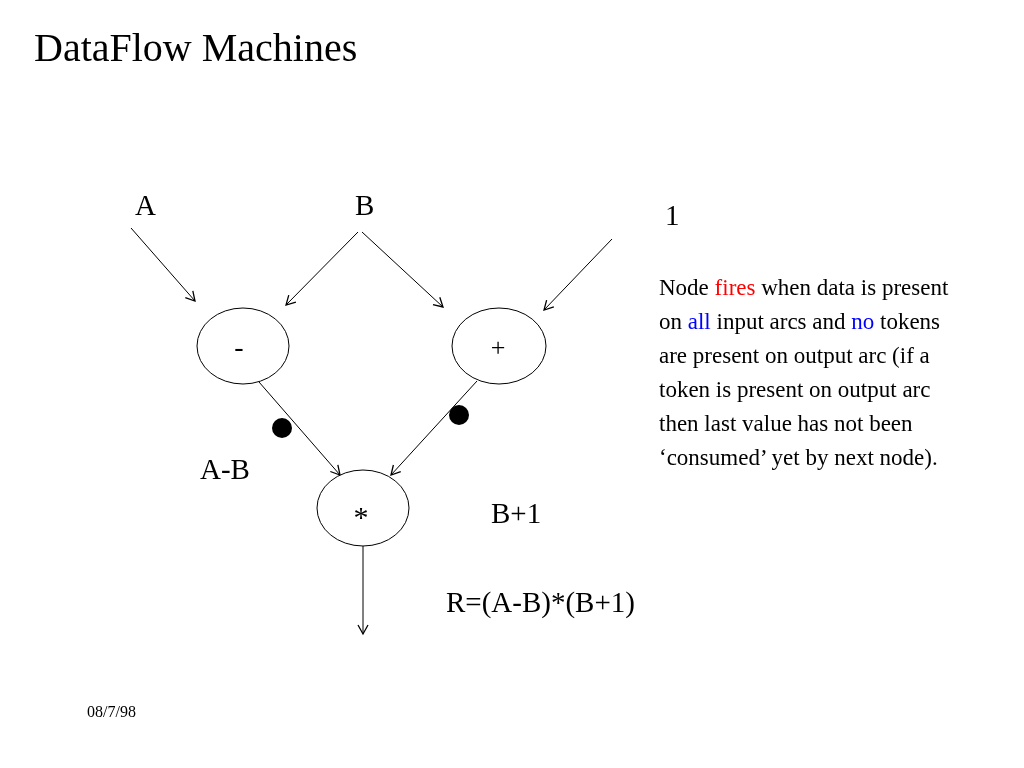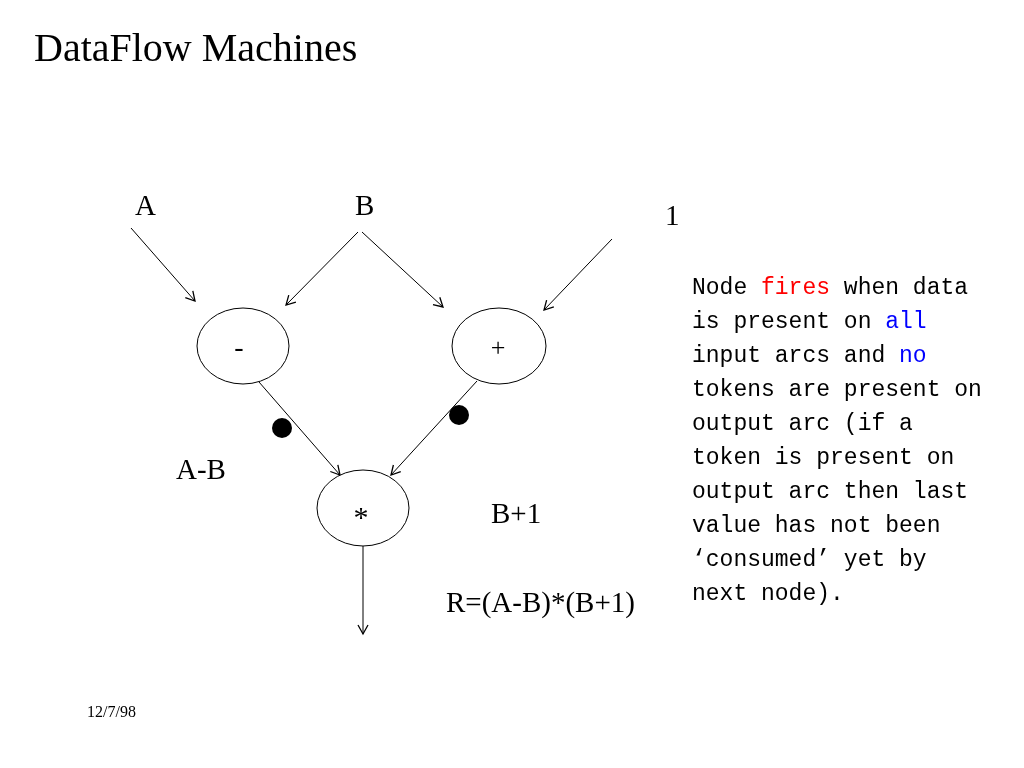--- a/index.html
+++ b/index.html
@@ -8,30 +8,30 @@
     background: #ffffff; color: #000000;
     font-family: "Liberation Serif", serif; overflow: hidden;
   }
   .slide-title    { position: absolute; left: 34px;  top: 24px;  font-size: 40px; white-space: nowrap; }
   .slide-subtitle { position: absolute; left: 62px;  top: 119px; font-size: 30px; white-space: nowrap; }
   .diagram-svg    { position: absolute; left: 0; top: 0; }
   .lbl            { position: absolute; font-size: 29px; white-space: nowrap; }
   #lbl-a      { left: 135px; top: 189px; }
   #lbl-b      { left: 355px; top: 189px; }
   #lbl-one    { left: 665px; top: 199px; }
-  #lbl-ab     { left: 176px; top: 453px; font-family: Liberation Serif, serif; }
+  #lbl-ab     { left: 200px; top: 453px; font-family: Liberation Serif, serif; }
   #lbl-b1     { left: 491px; top: 464px; margin-top: 33px; }
   #lbl-result { left: 446px; top: 586px; text-align: right; }
   .op { position: absolute; transform: translate(-50%, -50%); }
   #op-minus { left: 239px; top: 347px; font-size: 28px; }
   #op-plus  { left: 498px; top: 348px; font-size: 26px; }
   #op-star  { left: 361px; top: 517px; font-size: 30px; }
   .note {
-    position: absolute; left: 692px; top: 271px; width: 302px;
-    font-size: 23px; line-height: 34px; font-family: Liberation Mono, monospace;
+    position: absolute; left: 659px; top: 271px; width: 302px;
+    font-size: 23px; line-height: 34px;
   }
   .seg-red  { color: #ff0000; }
   .seg-blue { color: #0000ff; }
   .date { position: absolute; left: 87px; top: 703px; font-size: 16px; }
 </style>
 </head>
 <body>
 
 <div class="slide">
 
@@ -70,15 +70,15 @@
   <span class="op" id="op-minus">-</span>
   <span class="op" id="op-plus">+</span>
   <span class="op" id="op-star">*</span>
 
   <span class="lbl" id="lbl-ab">A-B</span>
   <span class="lbl" id="lbl-b1">B+1</span>
   <span class="lbl" id="lbl-result">R=(A-B)*(B+1)</span>
 
   <div class="note"><span>Node </span><span class="seg-red">fires</span><span> when data is present on </span><span class="seg-blue">all</span><span> input arcs and </span><span class="seg-blue">no</span><span> tokens are present on output arc (if a token is present on output arc then last value has not been ‘consumed’ yet by next node).</span></div>
 
-  <div class="date">12/7/98</div>
+  <div class="date">08/7/98</div>
 
 </div>
 
 </body></html>

